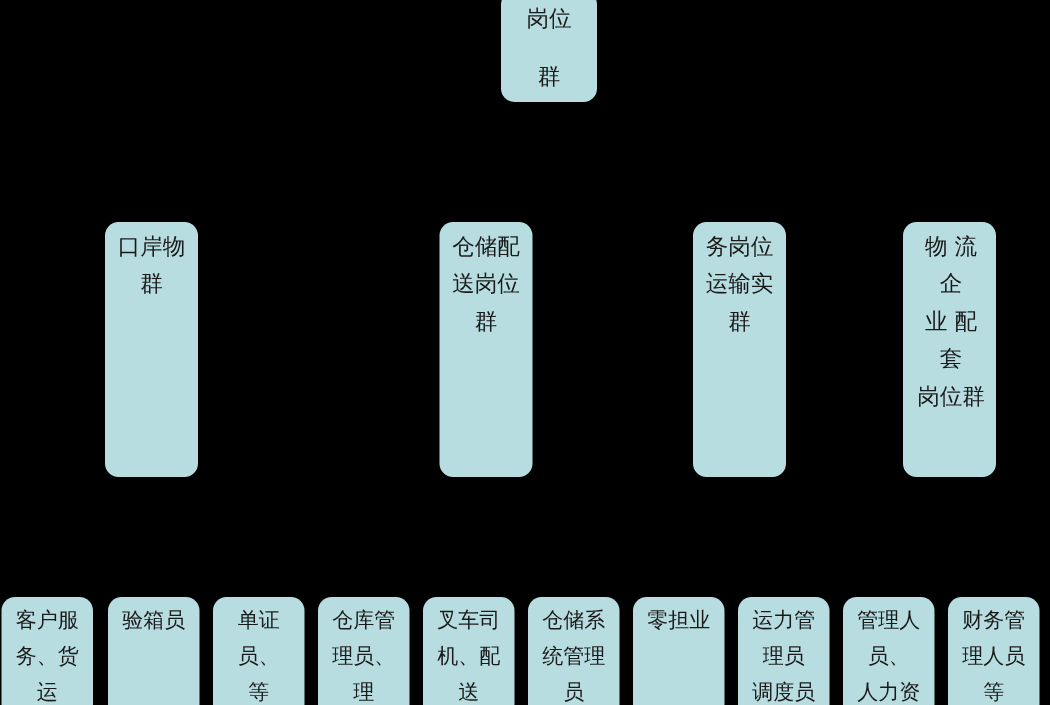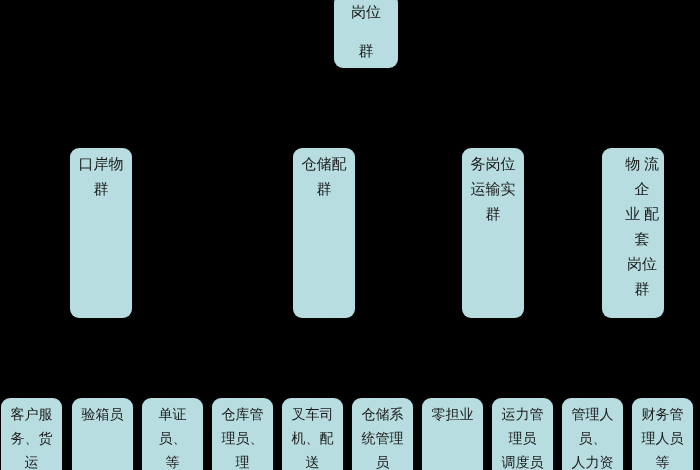--- a/index.html
+++ b/index.html
@@ -16,45 +16,46 @@
       color: #1a1a1a;
       text-align: center;
       font-size: 15px;
       line-height: 25px;
       padding: 0 4px;
       overflow: hidden;
     }
     .node span { display: block; text-align: center; }
     #top { left: 334px; top: -6px; width: 64px; height: 74px; padding-top: 6px; }
     #top .l2 { margin-top: 14px; }
-    .mid { top: 148px; height: 170px; width: 62px; padding-top: 4px; font-family: Liberation Serif, serif; }
+    .mid { top: 148px; height: 170px; width: 62px; padding-top: 4px; }
     .bot { top: 398px; height: 80px; width: 61px; padding-top: 4px; font-size: 14px; line-height: 24px; }
   </style>
 </head>
 <body>
 
 <div class="node" id="top">
   <span>岗位</span>
   <span class="l2">群</span>
 </div>
 
 <div class="node mid" style="left:70px">
   <span>口岸物</span>
   <span>群</span>
 </div>
 <div class="node mid" style="left:293px">
   <span>仓储配</span>
+  <span>送岗位</span>
   <span>群</span>
 </div>
 <div class="node mid" style="left:462px">
   <span>务岗位</span>
   <span>运输实</span>
   <span>群</span>
 </div>
-<div class="node mid" style="left:602px; text-align:left; padding-left:22px">
+<div class="node mid" style="left:602px; text-align:left; padding-left:6px">
   <span>物 流 企</span>
   <span>业 配 套</span>
   <span>岗位群</span>
 </div>
 
 <div class="node bot" style="left:1px">
   <span>客户服</span>
   <span>务、货运</span>
 
 </div>

